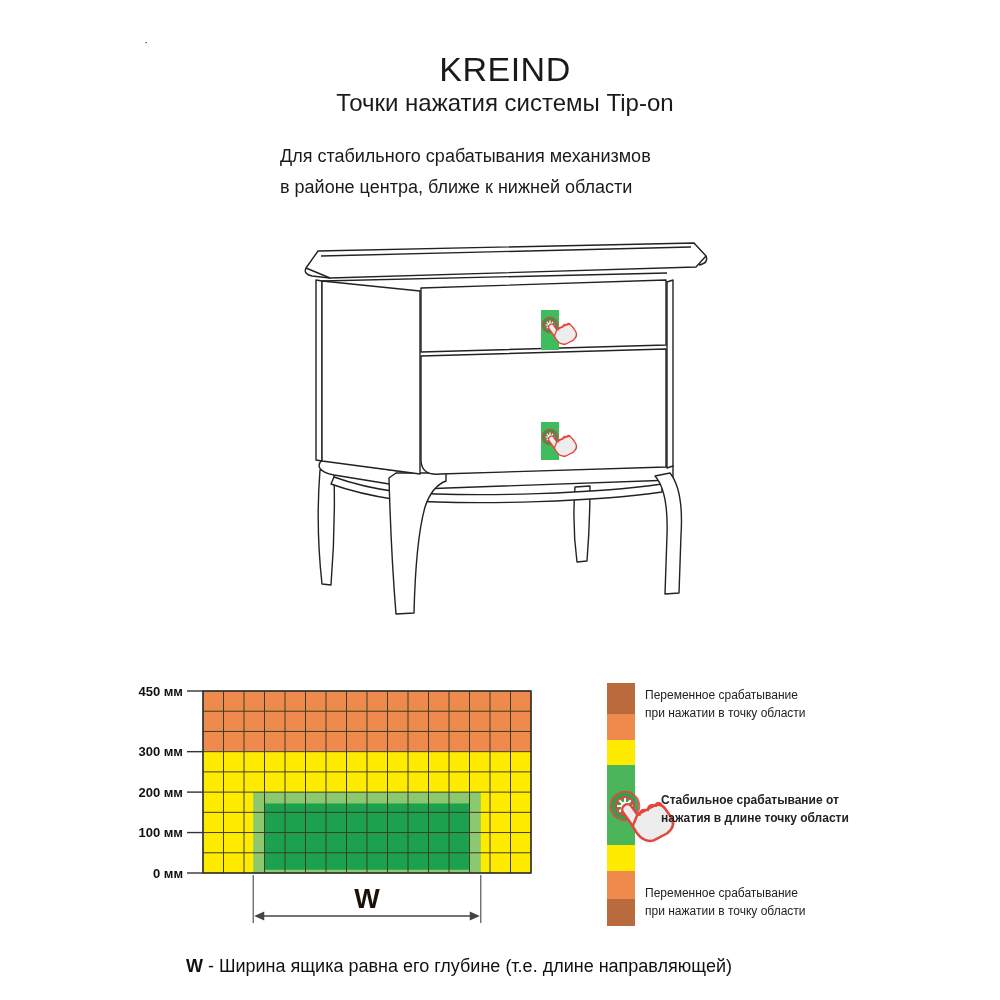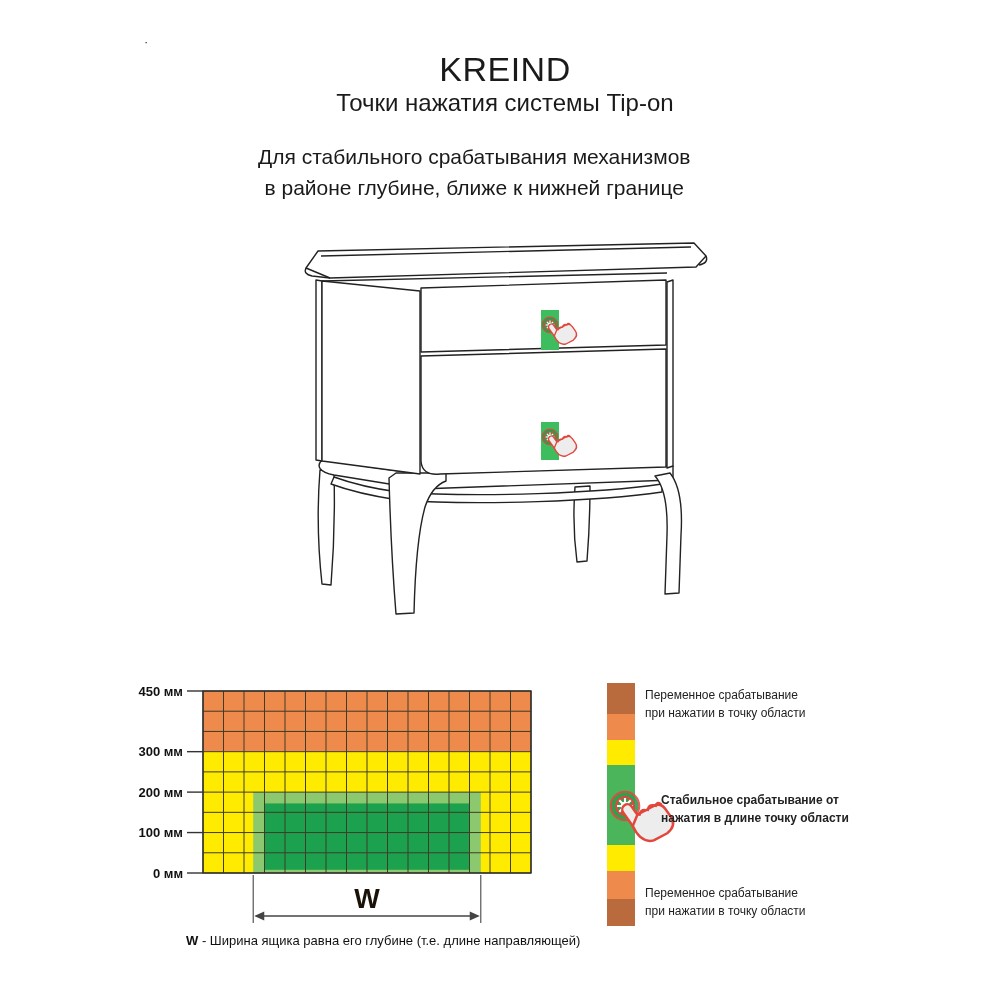--- a/index.html
+++ b/index.html
@@ -9,29 +9,29 @@
     --hand-red:#E2463C; --ink:#1a1a1a; --line:#222;
   }
   html,body{margin:0;padding:0;background:#fff;}
   .page{position:relative;width:1000px;height:1000px;background:#fff;overflow:hidden;
         font-family:"Liberation Sans",sans-serif;color:var(--ink);}
   .stray-dot{position:absolute;left:144px;top:34px;font-size:13px;color:#333;}
   .brand{position:absolute;top:50px;left:5px;width:1000px;text-align:center;
          font-size:34px;letter-spacing:.5px;font-weight:400;}
   .subtitle{position:absolute;top:89px;left:5px;width:1000px;text-align:center;
             font-size:24px;font-weight:400;}
-  .intro{position:absolute;top:141px;left:258px;font-size:21px;line-height:31px;white-space:nowrap;text-align:center;}
+  .intro{position:absolute;top:141px;left:280px;font-size:18px;line-height:31px;white-space:nowrap;}
   .furniture{position:absolute;left:240px;top:240px;width:520px;height:390px;}
   .zone-chart{position:absolute;left:130px;top:670px;width:470px;height:270px;}
   .legend-svg{position:absolute;left:600px;top:675px;width:100px;height:260px;}
   .legend-entry{position:absolute;font-size:12px;line-height:17.5px;color:#222;white-space:nowrap;}
   .legend-entry.e0{left:645px;top:687px;}
   .legend-entry.e1{left:661px;top:792px;font-weight:bold;}
   .legend-entry.e2{left:645px;top:885px;}
-  .caption{position:absolute;left:186px;top:933px;font-size:13px;color:#111;white-space:nowrap;}
+  .caption{position:absolute;left:186px;top:956px;font-size:18px;color:#111;white-space:nowrap;}
   .caption b{font-weight:700;}
   svg text{font-family:"Liberation Sans",sans-serif;}
   .outline{fill:#fff;stroke:var(--line);stroke-width:1.4;stroke-linejoin:round;}
   .outline .ln{fill:none;}
   .zone-rect{fill:var(--press-zone-green);}
   .zone-dot{fill:var(--press-zone-dark);}
 </style>
 </head>
 <body>
 
@@ -63,21 +63,21 @@
       </g>
     </defs>
   </svg>
 
   <div class="stray-dot">·</div>
   <div class="brand">KREIND</div>
   <div class="subtitle">Точки нажатия системы Tip-on</div>
 
   <div class="intro">
     <div>Для стабильного срабатывания механизмов</div>
-    <div>в районе глубине, ближе к нижней границе</div>
+    <div>в районе центра, ближе к нижней области</div>
   </div>
 
   <svg class="furniture" viewBox="240 240 520 390">
     <g class="outline">
       <path d="M320,470 C317,508 318,548 322,584 L331,585 C334,548 335,510 334,472 Z"></path>
       <path d="M575,487 C573,514 574,540 577,562 L587,561 C589,536 590,511 590,486 Z"></path>
       <path d="M322,460 L420,474 L673,466 L673,480 L420,489 L334,475 C319,472 316,466 322,460 Z"></path>
       <path d="M334,477 C356,485 376,489 398,492 L398,500 C372,496 350,491 331,484 Z"></path>
       <path d="M398,492 C480,498 600,493 662,484 L662,492 C600,501 480,506 398,500 Z"></path>
       <path d="M389,478 C390,515 392,565 396,614 L414,613 C415,572 418,532 425,507 C430,492 438,484 446,481 L446,473 L396,473 Z"></path>

